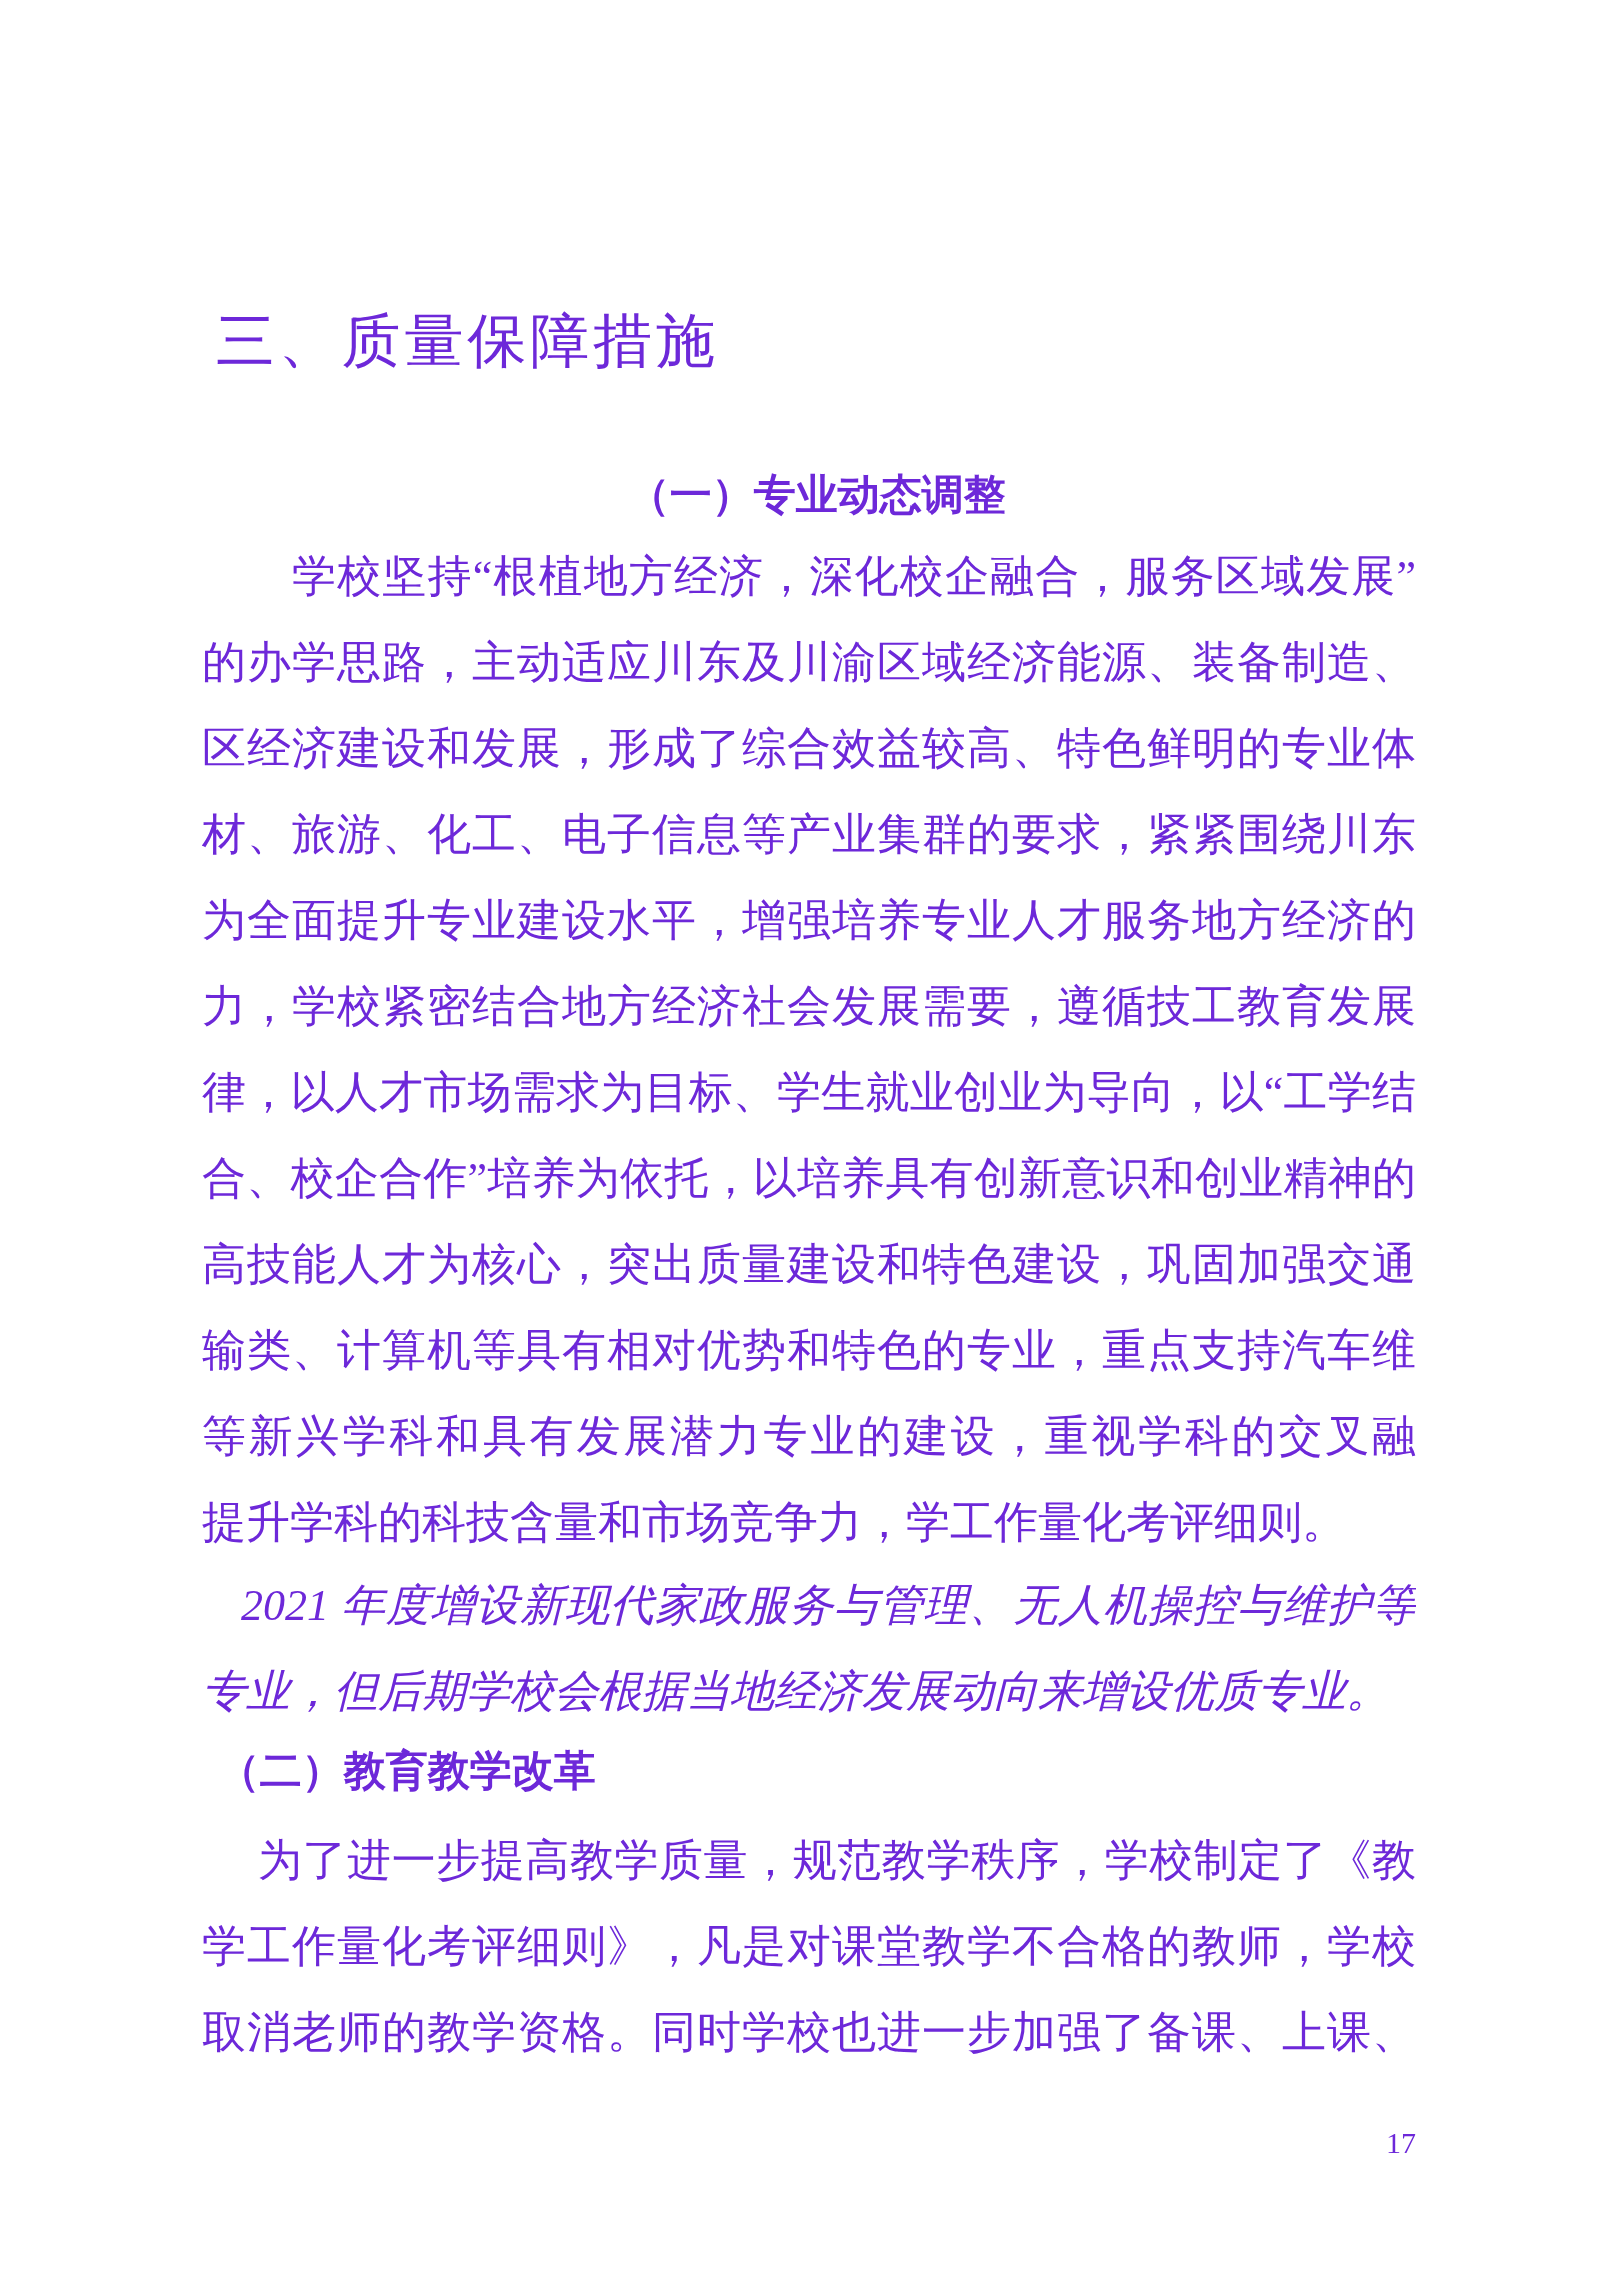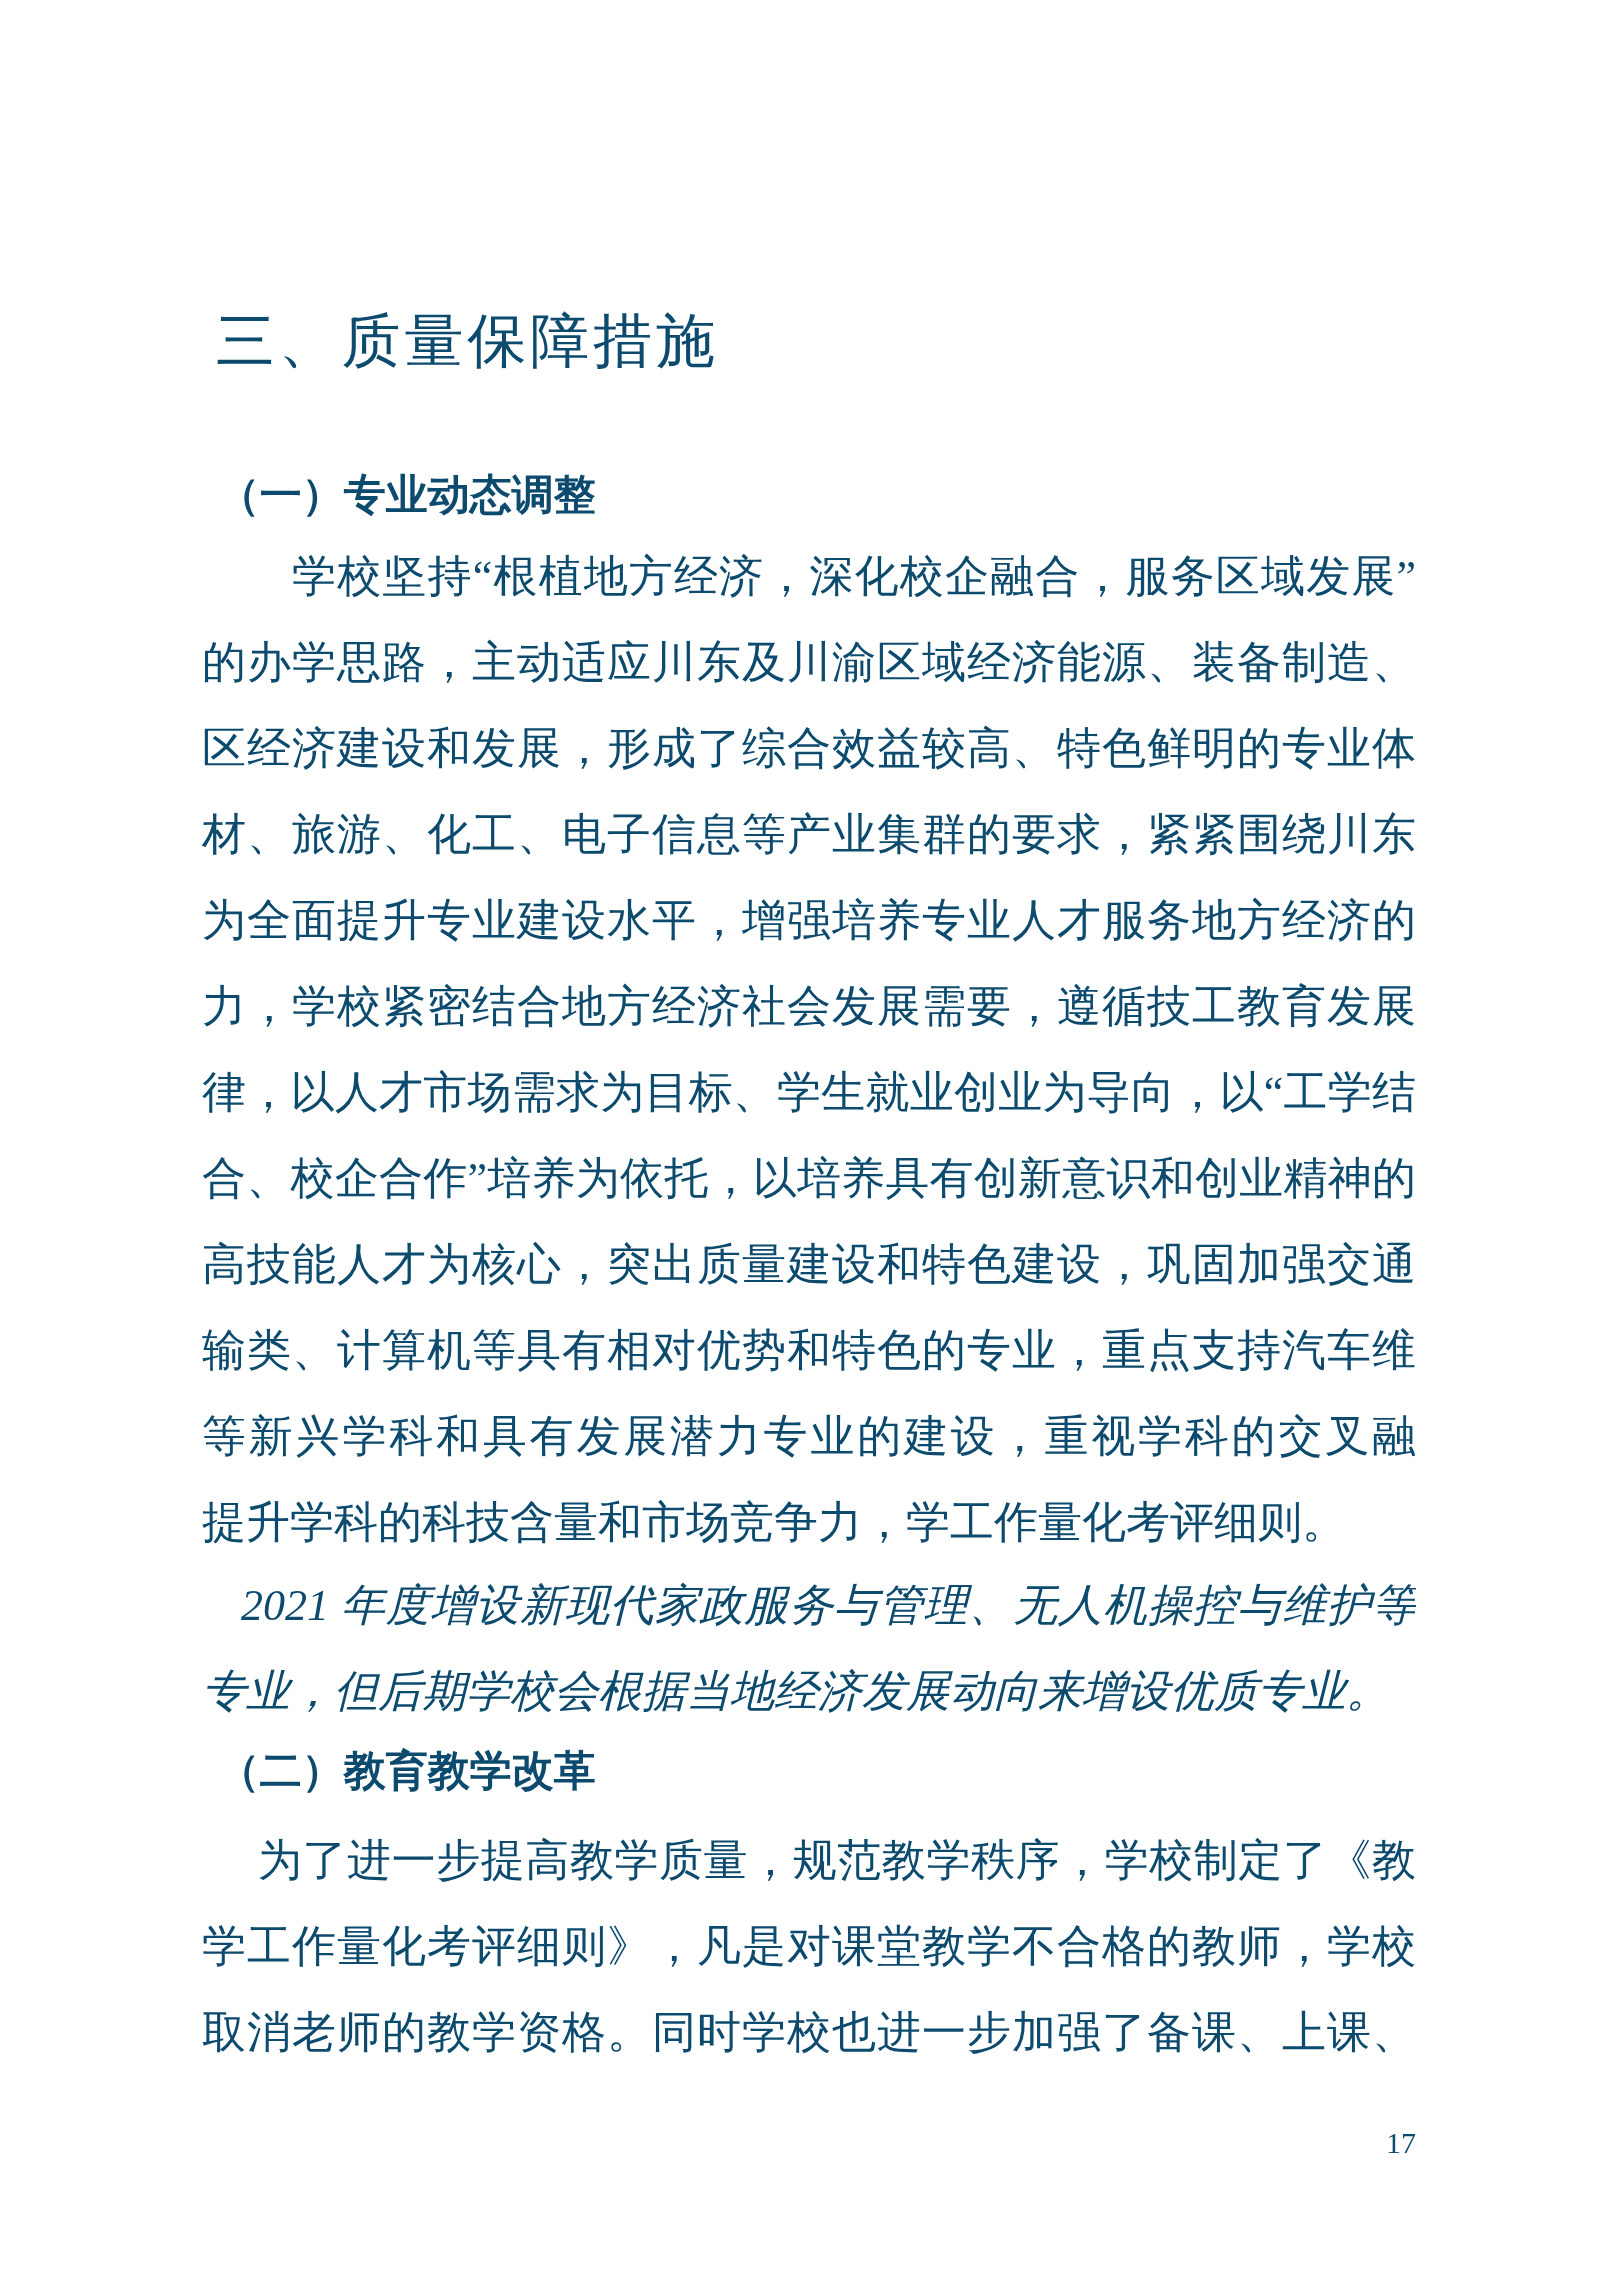--- a/index.html
+++ b/index.html
@@ -5,21 +5,21 @@
   html, body {
     margin: 0;
     padding: 0;
     background: #ffffff;
   }
   .page {
     position: relative;
     width: 1621px;
     height: 2293px;
     background: #ffffff;
-    color: #0c4a6e;
+    color: #6d28d9;
     overflow: hidden;
   }
   .doc-title {
     position: absolute;
     left: 202px;
     top: 306px;
     width: 1214px;
     padding-left: 13.7px;
     box-sizing: border-box;
     font-family: "Liberation Sans", "DejaVu Sans", sans-serif;
@@ -34,21 +34,21 @@
     left: 202px;
     width: 1214px;
     padding-left: 15.7px;
     box-sizing: border-box;
     font-family: "Liberation Sans", "DejaVu Sans", sans-serif;
     font-size: 42px;
     font-weight: 700;
     line-height: 51px;
     white-space: nowrap;
   }
-  .h1 { top: 469px; }
+  .h1 { top: 469px; text-align: center; }
   .h2 { top: 1745px; }
   .para {
     position: absolute;
     left: 202px;
     width: 1214px;
     font-family: "Liberation Serif", "DejaVu Serif", serif;
     font-size: 44px;
     line-height: 86px;
   }
   .p1 { top: 534px; }

